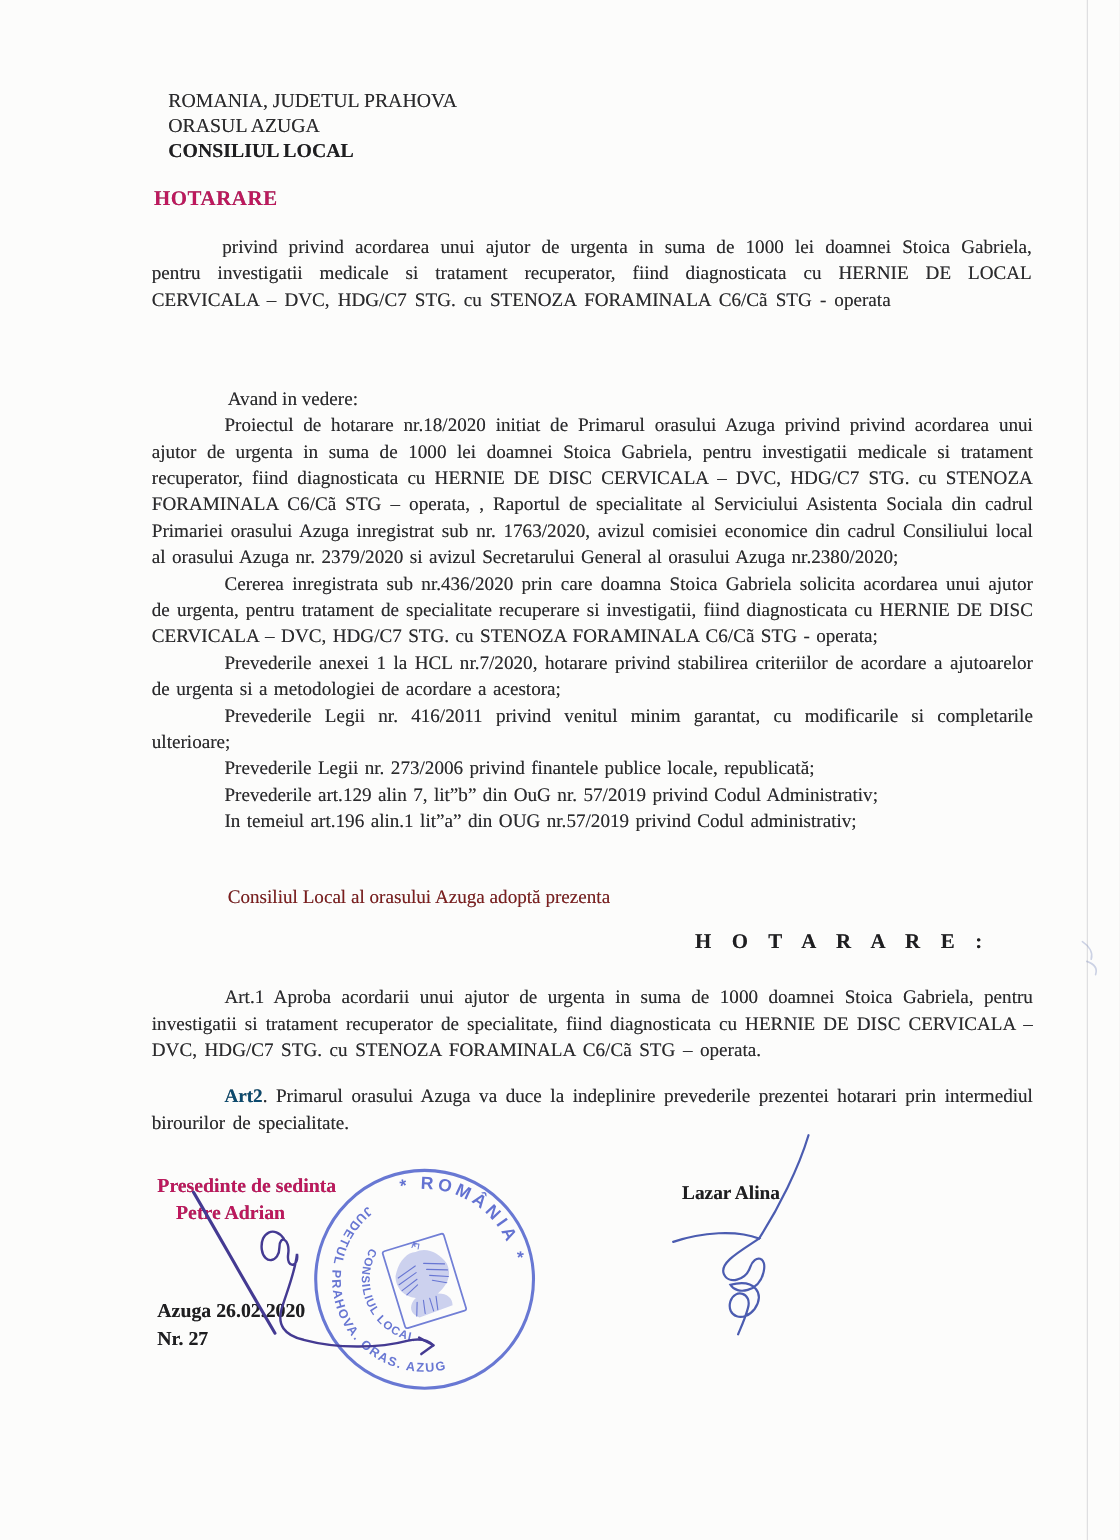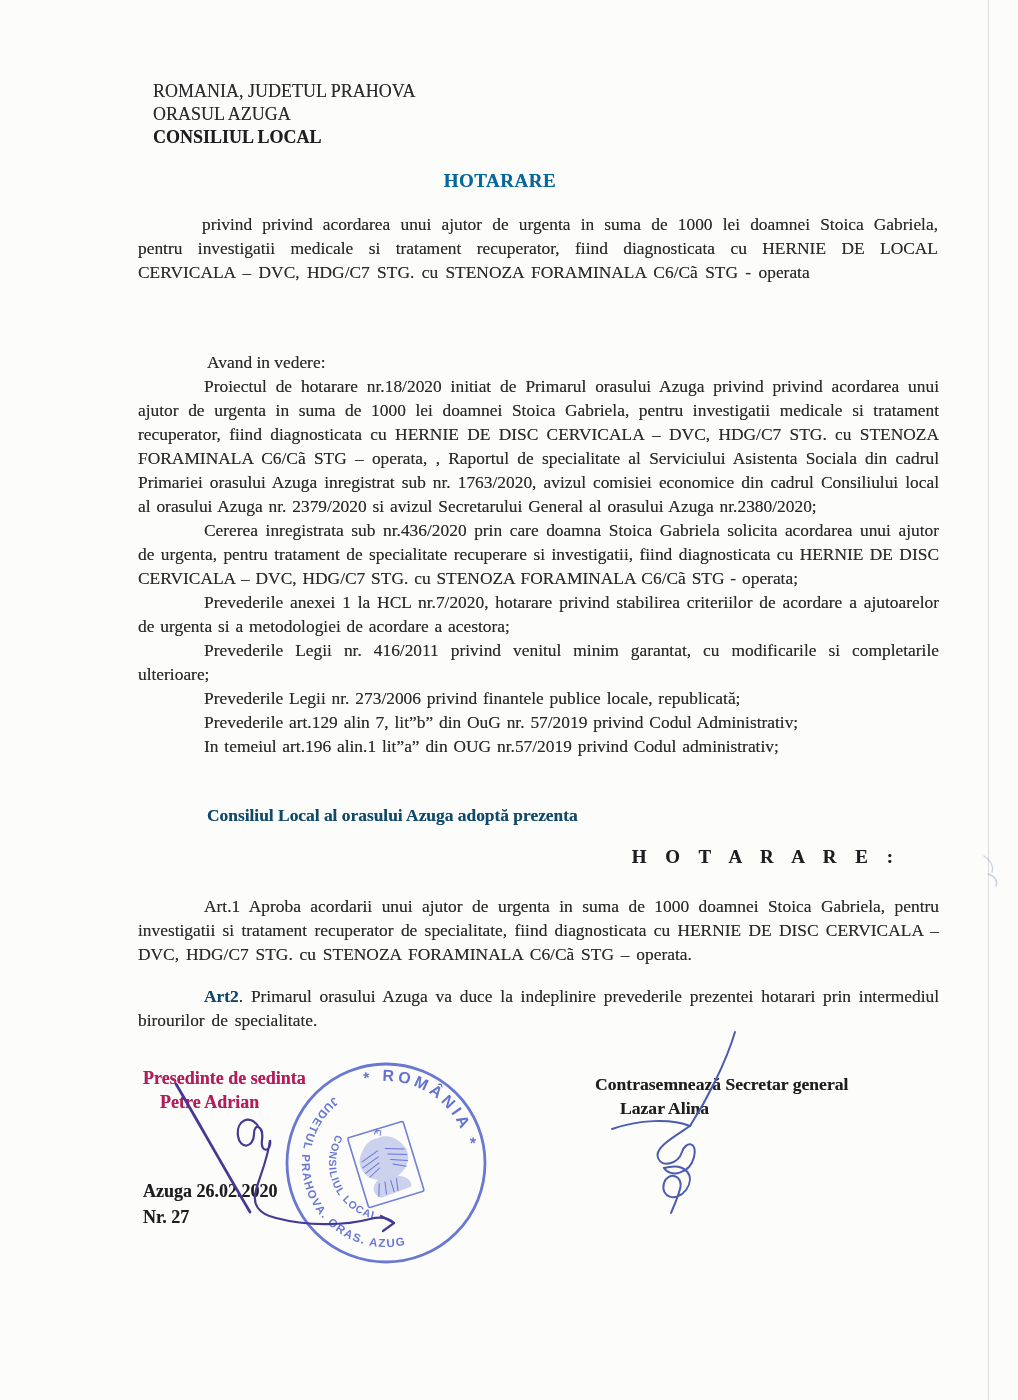--- a/index.html
+++ b/index.html
@@ -7,28 +7,28 @@
     position:relative; width:1018px; height:1400px; margin:0 auto;
     background:#fcfcfb; overflow:hidden;
     font-family:"Liberation Serif","DejaVu Serif",serif;
     color:#2a2a2c;
   }
   .doc-text { font-size:17.4px; line-height:24px; }
   .soft { text-shadow:0 0 0.5px rgba(42,42,44,0.55); }
   .bold { font-weight:bold; color:#1e1e20; }
 
   .header { position:absolute; left:153px; top:80px; font-size:18px; line-height:23px; }
-  .title1 { position:absolute; left:140px; top:170px; width:720px; text-align:center;
-            font-size:19px; font-weight:bold; color:#0369a1; letter-spacing:0.5px; }
+  .title1 { position:absolute; left:140px; top:170px; width:720px; 
+            font-size:19px; font-weight:bold; color:#be185d; letter-spacing:0.5px; }
   .preamble { position:absolute; left:138px; top:195px; width:800px;
               text-align:justify; text-indent:64px; word-spacing:3px; }
   .avand { position:absolute; left:207px; top:350px; }
   .recitals { position:absolute; left:138px; top:374px; width:801px; }
   .recitals p { margin:0; text-align:justify; text-indent:66px; word-spacing:1.5px; }
-  .adopt { position:absolute; left:207px; top:803px; font-weight:bold; color:#0c4a6e; }
+  .adopt { position:absolute; left:207px; top:803px; font-weight:normal; color:#7f1d1d; }
   .title2 { position:absolute; left:140px; top:846px; width:760px; text-align:right;
             font-size:19px; font-weight:bold; color:#1e1e20; letter-spacing:7px; }
   .article { position:absolute; left:138px; width:801px; text-align:justify;
              text-indent:66px; word-spacing:2.5px; margin:0; }
   .art1 { top:894px; }
   .art2 { top:984px; }
   .art2 .art-label { font-weight:bold; color:#0c4a6e; }
 
   .sig-left  { position:absolute; left:143px; top:1066px; font-weight:bold; color:#be185d; line-height:24px; font-size:18px; }
   .sig-left .name { padding-left:17px; }
@@ -75,21 +75,20 @@
   <p class="article art1 doc-text soft"><span class="art-label">Art.1</span><span> Aproba acordarii unui ajutor de urgenta in suma de 1000  doamnei Stoica Gabriela, pentru  investigatii si tratament recuperator de specialitate,  fiind diagnosticata  cu HERNIE DE DISC CERVICALA – DVC, HDG/C7 STG. cu STENOZA FORAMINALA C6/Cã STG – operata.</span></p>
 
   <p class="article art2 doc-text soft"><span class="art-label">Art2</span><span>. Primarul orasului Azuga  va duce la indeplinire prevederile prezentei hotarari prin intermediul birourilor de specialitate.</span></p>
 
   <div class="sig-left soft">
     <div>Presedinte de sedinta</div>
     <div class="name">Petre  Adrian</div>
   </div>
 
   <div class="sig-right soft">
-    <div>Contrasemnează  Secretar general</div>
     <div class="name">Lazar Alina</div>
   </div>
 
   <div class="date-block soft">
     <div>Azuga 26.02.2020</div>
     <div>Nr. 27</div>
   </div>
 
   <svg class="stamp" viewBox="0 0 216 216">
     <g stroke="#4053c8" fill="none" stroke-linecap="round">

